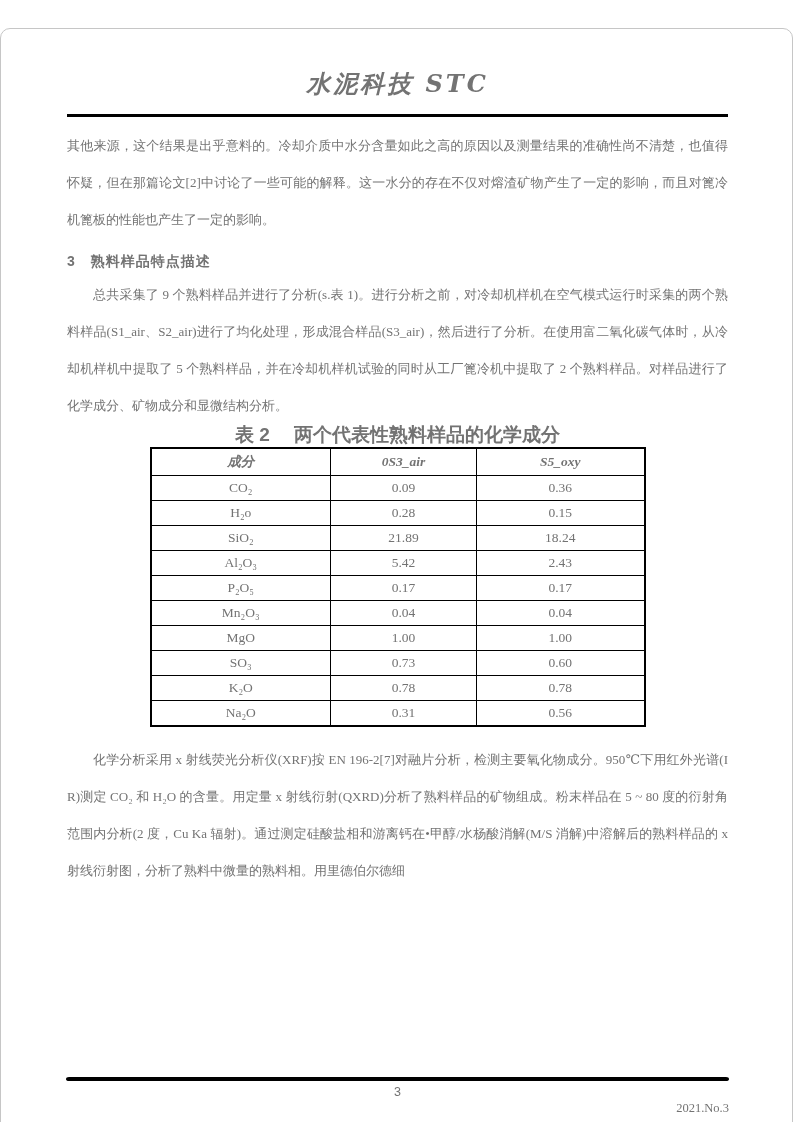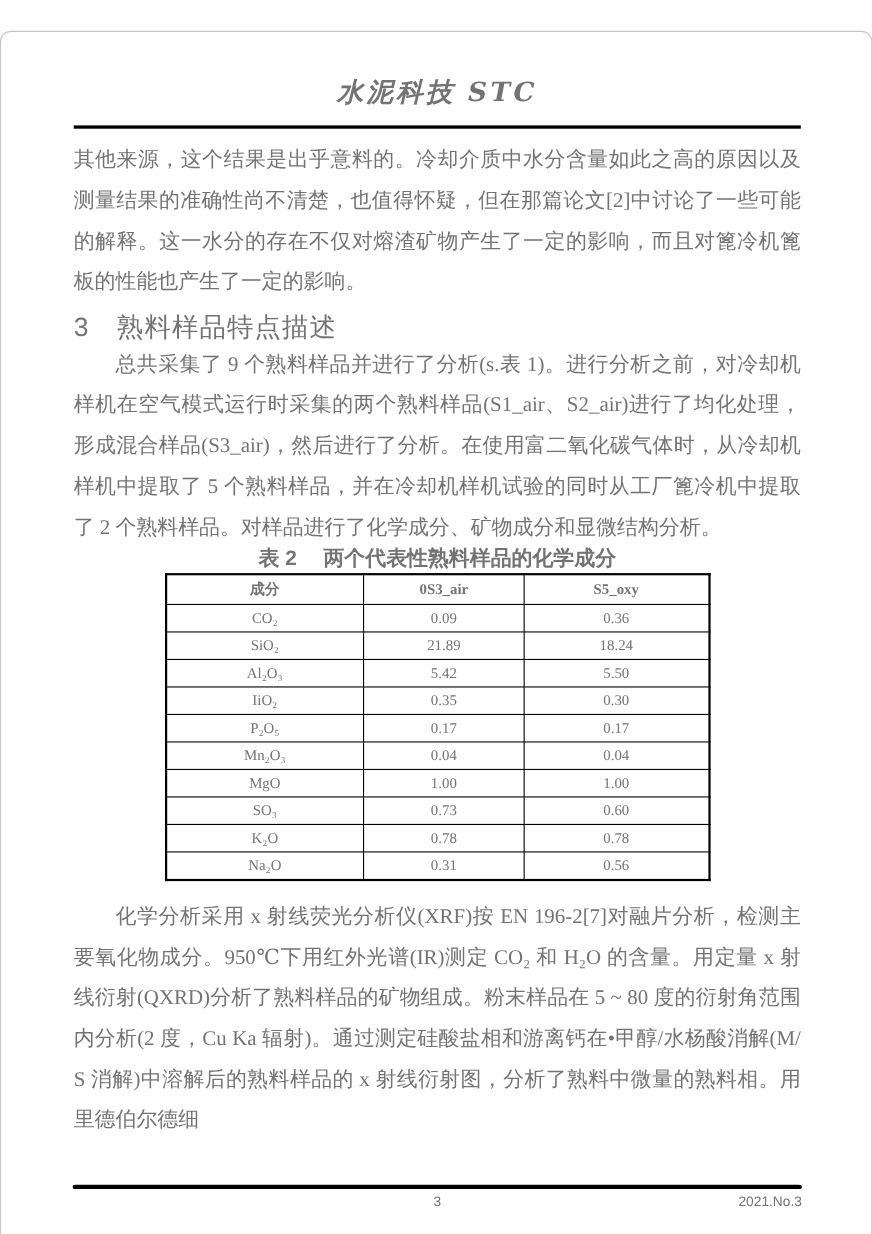--- a/index.html
+++ b/index.html
@@ -29,34 +29,34 @@
     letter-spacing: 3px;
   }
   .header-rule {
     margin-top: 15px;
     height: 2.5px;
     background: #000;
   }
 
   p.para {
     margin: 0;
-    font-size: 19px;
+    font-size: 13px;
     line-height: 37px;
     text-align: justify;
     text-justify: inter-ideograph;
     word-break: break-all;
   }
   p.para-first { margin-top: 10px; }
   .indent { text-indent: 2em; }
 
   h2.section-heading {
     margin: 8px 0 0 0;
     font-family: "Liberation Sans", "DejaVu Sans", sans-serif;
-    font-weight: normal;
-    font-size: 24px;
+    font-weight: bold;
+    font-size: 14px;
     line-height: 30px;
     letter-spacing: 1px;
   }
 
   .table-caption {
     margin-top: 2px;
     text-align: center;
     font-family: "Liberation Sans", "DejaVu Sans", sans-serif;
     font-weight: bold;
     font-size: 19px;
@@ -74,21 +74,21 @@
   table.chem-table col.c2 { width: 146px; }
   table.chem-table col.c3 { width: 168px; }
   table.chem-table th, table.chem-table td {
     border: 1.4px solid #000;
     text-align: center;
     vertical-align: middle;
     padding: 0;
     font-size: 13.5px;
     line-height: 1;
   }
-  table.chem-table th { height: 26px; font-weight: bold; }
+  table.chem-table th { height: 26px; font-weight: bold; font-style: italic; }
   table.chem-table td { height: 24px; font-weight: normal; }
 
   p.para-after-table { margin-top: 14px; }
 
   .footer {
     position: absolute;
     left: 65px;
     right: 63px;
     top: 1048px;
   }
@@ -98,21 +98,21 @@
     border-radius: 3px / 2px;
   }
   .footer-row {
     position: relative;
     margin-top: 3px;
     font-family: "Liberation Sans", "DejaVu Sans", sans-serif;
     font-size: 12.5px;
     line-height: 16px;
   }
   .page-number { text-align: center; }
-  .issue { position: absolute; right: 0; top: 0; }
+  .issue { position: absolute; right: 0; top: 16px; font-family: Liberation Serif, serif; }
 </style>
 </head>
 <body>
 
 <div class="page">
   <div class="content">
 
     <div class="journal-title">水泥科技 STC</div>
     <div class="header-rule"></div>
 
@@ -137,33 +137,33 @@
           <th>S5_oxy</th>
         </tr>
       </thead>
       <tbody>
         <tr>
           <td>CO₂</td>
           <td>0.09</td>
           <td>0.36</td>
         </tr>
         <tr>
+          <td>H₂o</td>
+          <td>0.28</td>
+          <td>0.15</td>
+        </tr>
+        <tr>
           <td>SiO₂</td>
           <td>21.89</td>
           <td>18.24</td>
         </tr>
         <tr>
           <td>Al₂O₃</td>
           <td>5.42</td>
-          <td>5.50</td>
-        </tr>
-        <tr>
-          <td>IiO₂</td>
-          <td>0.35</td>
-          <td>0.30</td>
+          <td>2.43</td>
         </tr>
         <tr>
           <td>P₂O₅</td>
           <td>0.17</td>
           <td>0.17</td>
         </tr>
         <tr>
           <td>Mn₂O₃</td>
           <td>0.04</td>
           <td>0.04</td>

